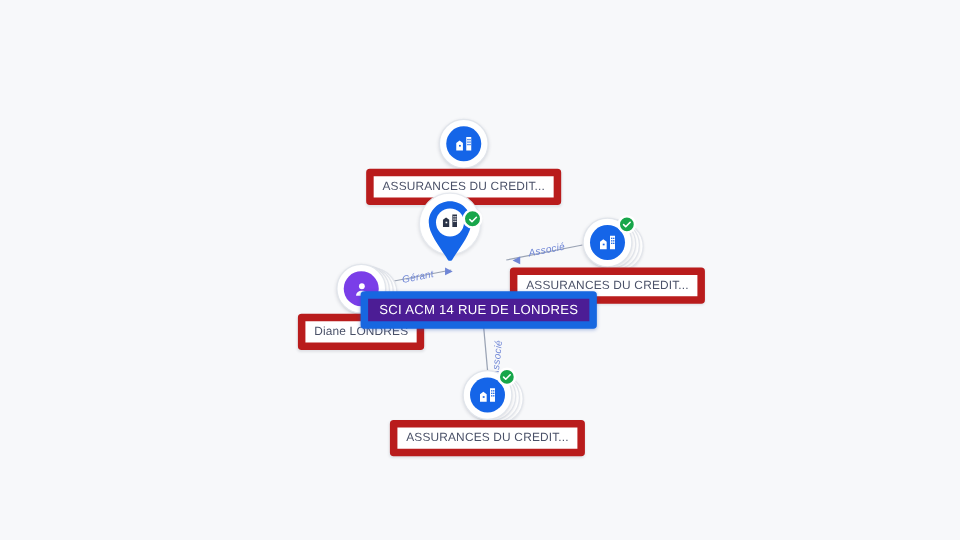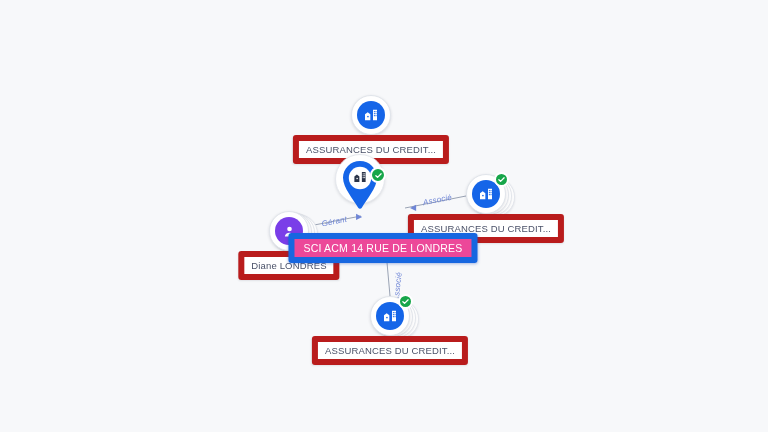--- a/index.html
+++ b/index.html
@@ -157,21 +157,21 @@
     font-size: 9.5px;
     letter-spacing: 0.15px;
     color: #4a5168;
     background: #ffffff;
     border: 6px solid #b91c1c;
     border-radius: 3px;
     padding: 3px 7px 3px 7px;
     box-shadow: 0 1px 2px rgba(32,40,60,0.10);
   }
   .node-label.selected {
-    background: #ec4899;
+    background: #4c1d95;
     border-color: #1767e0;
     color: #ffffff;
     font-size: 10.5px;
     letter-spacing: 0.2px;
     padding: 3px 9px;
     box-shadow: 0 1px 3px rgba(20,70,180,0.35);
   }
 
   
   .edge-label {

